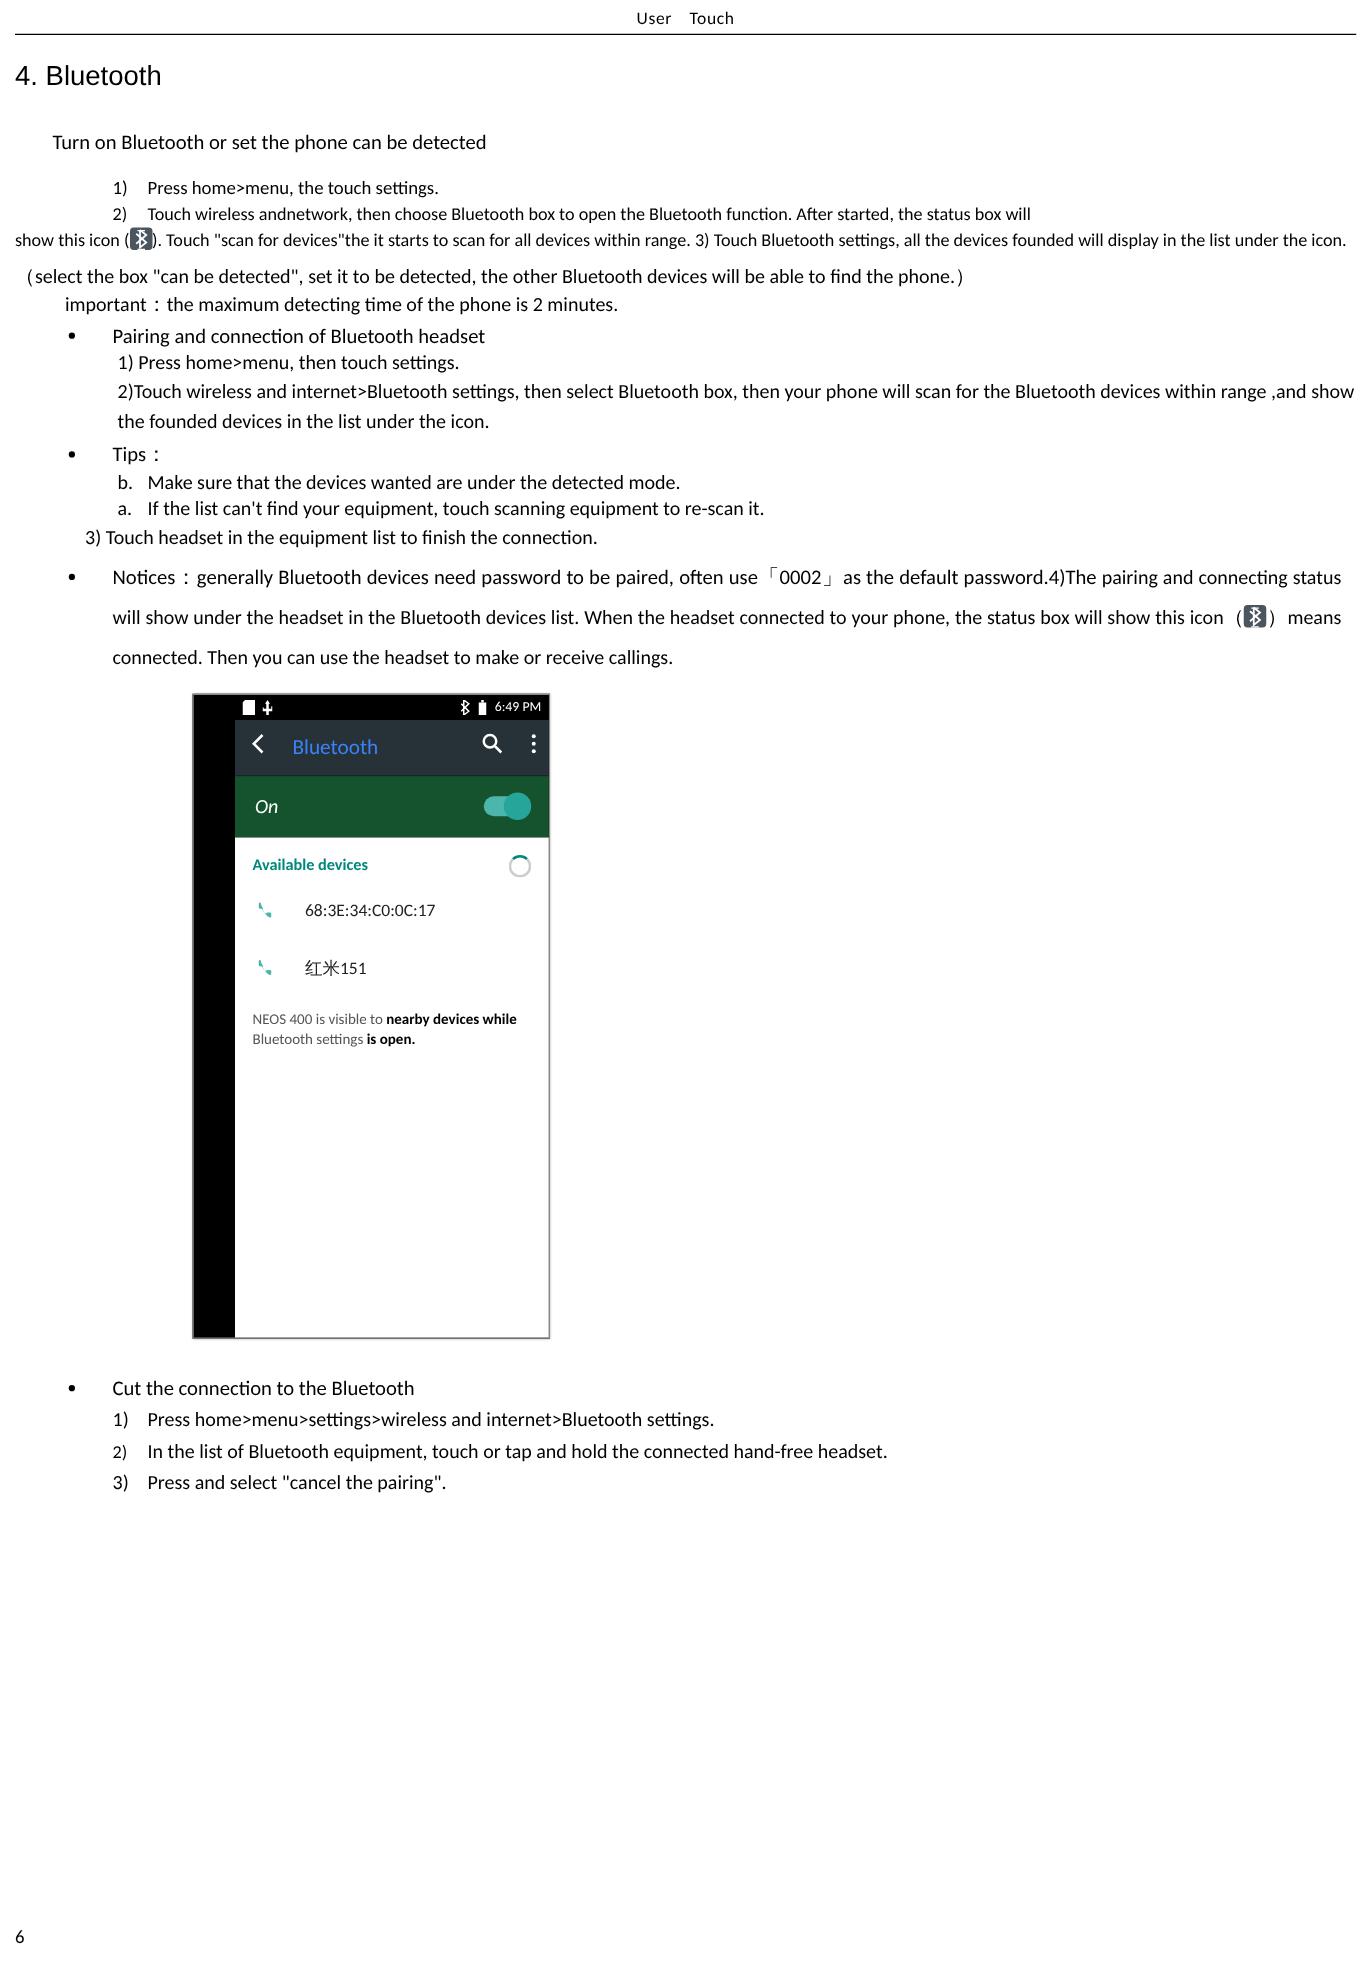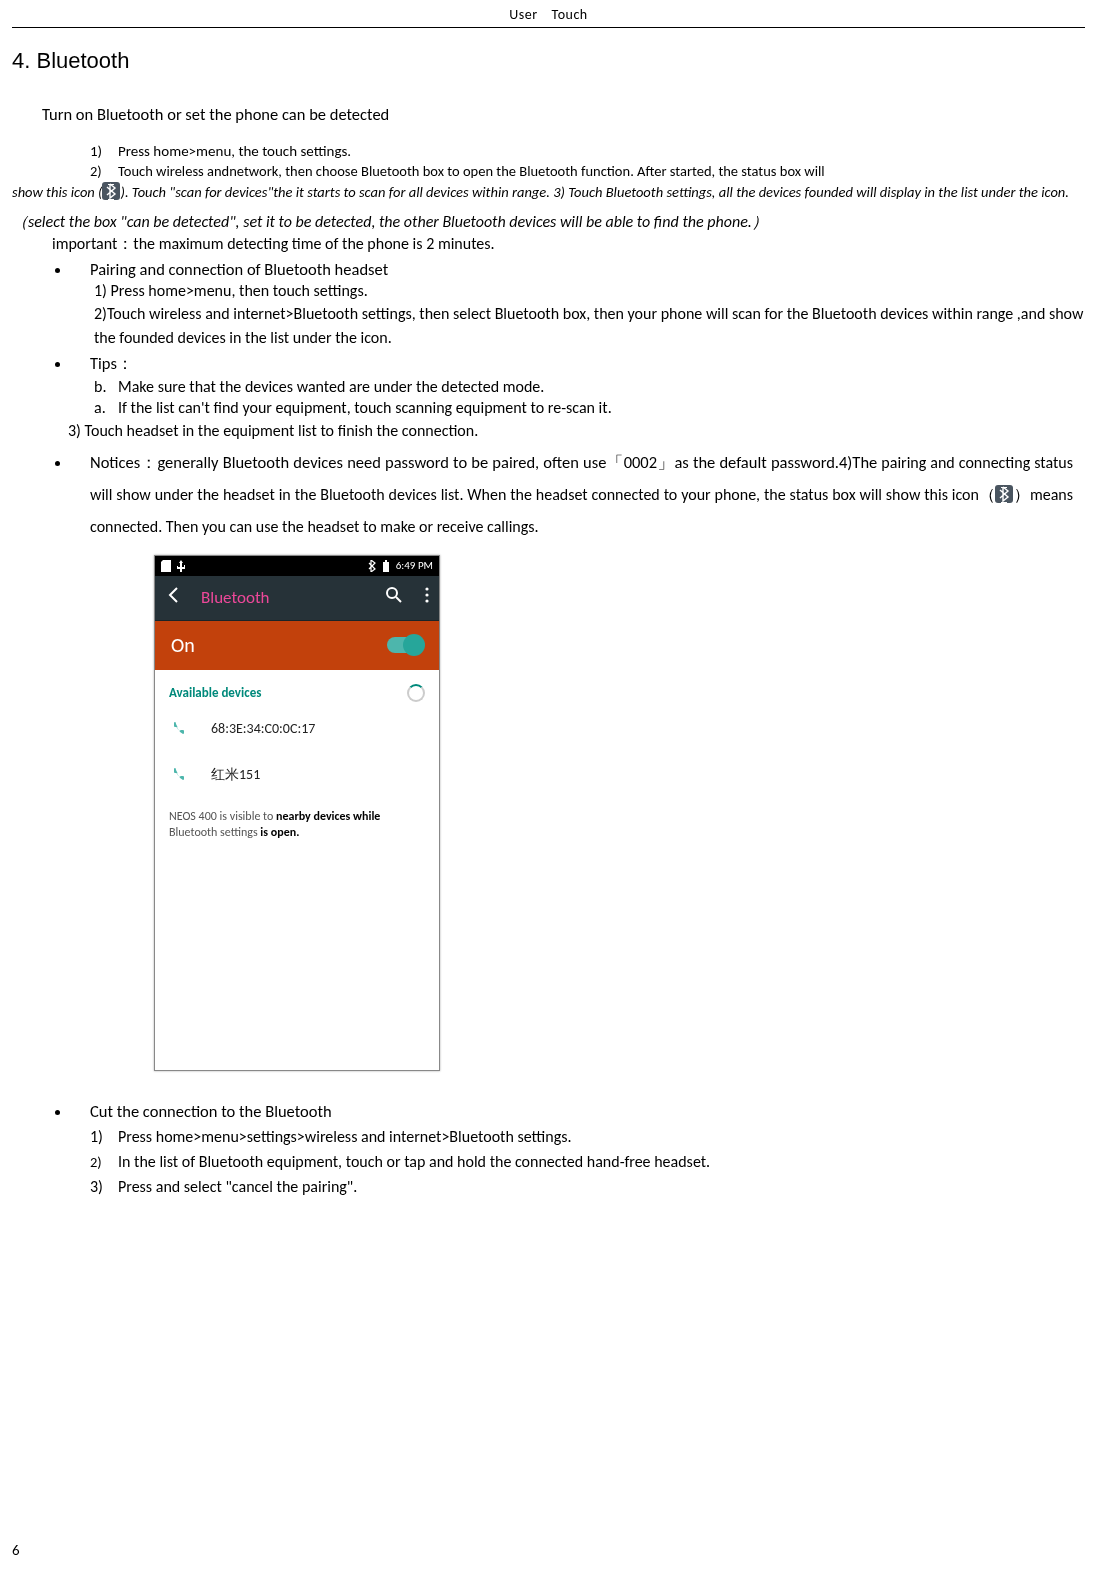--- a/index.html
+++ b/index.html
@@ -34,21 +34,20 @@
       margin: 8px 0 18px 30px;
     }
     ol.numlist { list-style: none; margin-left: 78px; }
     ol.numlist li { margin: 2px 0; }
     ol.numlist li .num { display: inline-block; width: 28px; }
     .li-small { font-size: 14.5px; }
     .para {
       font-size: 14.5px;
       line-height: 1.35;
       margin: 2px 0;
-      font-style: italic;
     }
     .bt-status-icon {
       display: inline-block;
       width: 18px;
       height: 18px;
       background: #4a5560;
       border-radius: 3px;
       vertical-align: -3px;
       position: relative;
     }
@@ -78,55 +77,57 @@
       margin-right: 12px;
     }
     .notice-text .headword { font-size: 16.5px; }
     
     .phone-wrap { margin: 12px 0 20px 142px; }
     .phone {
       width: 286px;
       border: 1px solid #888;
       background: #000;
       box-shadow: 0 0 2px #aaa;
+      padding-left: 33px;
     }
     .statusbar {
       height: 20px;
       background: #000;
       color: #fff;
       font-size: 11px;
       display: flex;
       align-items: center;
       padding: 0 6px;
       justify-content: space-between;
     }
     .statusbar .left-icons, .statusbar .right-icons { display: flex; gap: 6px; align-items: center; }
     .statusbar svg { display: block; }
     .appbar {
       height: 44px;
       background: #263238;
-      color: #ec4899;
+      color: #3b82f6;
       display: flex;
       align-items: center;
       padding: 0 10px;
       font-size: 17px;
       justify-content: space-between;
     }
     .appbar .left { display: flex; align-items: center; gap: 18px; }
     .appbar .right { display: flex; align-items: center; gap: 22px; }
     .on-row {
       height: 50px;
-      background: #c2410c;
+      background: #14532d;
       color: #fff;
       display: flex;
       align-items: center;
       justify-content: space-between;
       padding: 0 16px;
-      font-size: 20px;
+      font-size: 16px;
       border-top: 1px solid #1a2428;
+      font-style: italic;
     }
     .toggle {
       width: 36px; height: 16px;
       background: #4db6ac;
       border-radius: 10px;
       position: relative;
     }
     .toggle::after {
       content: "";
       position: absolute;

